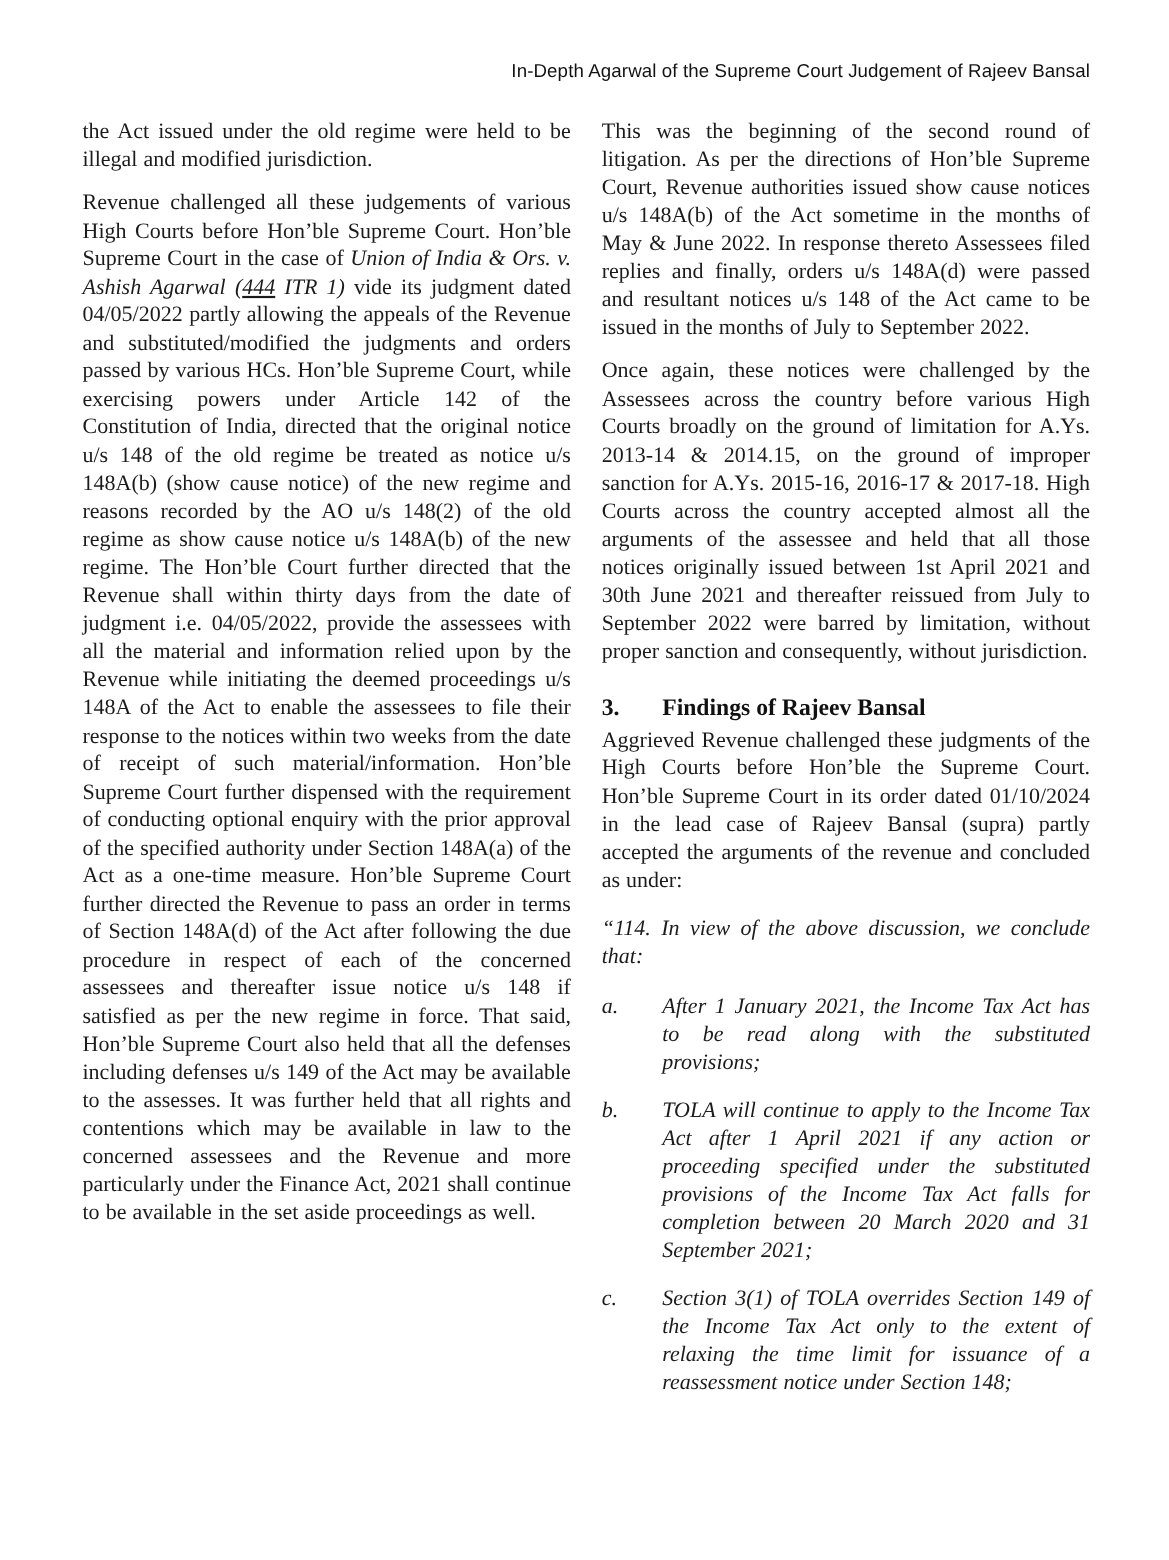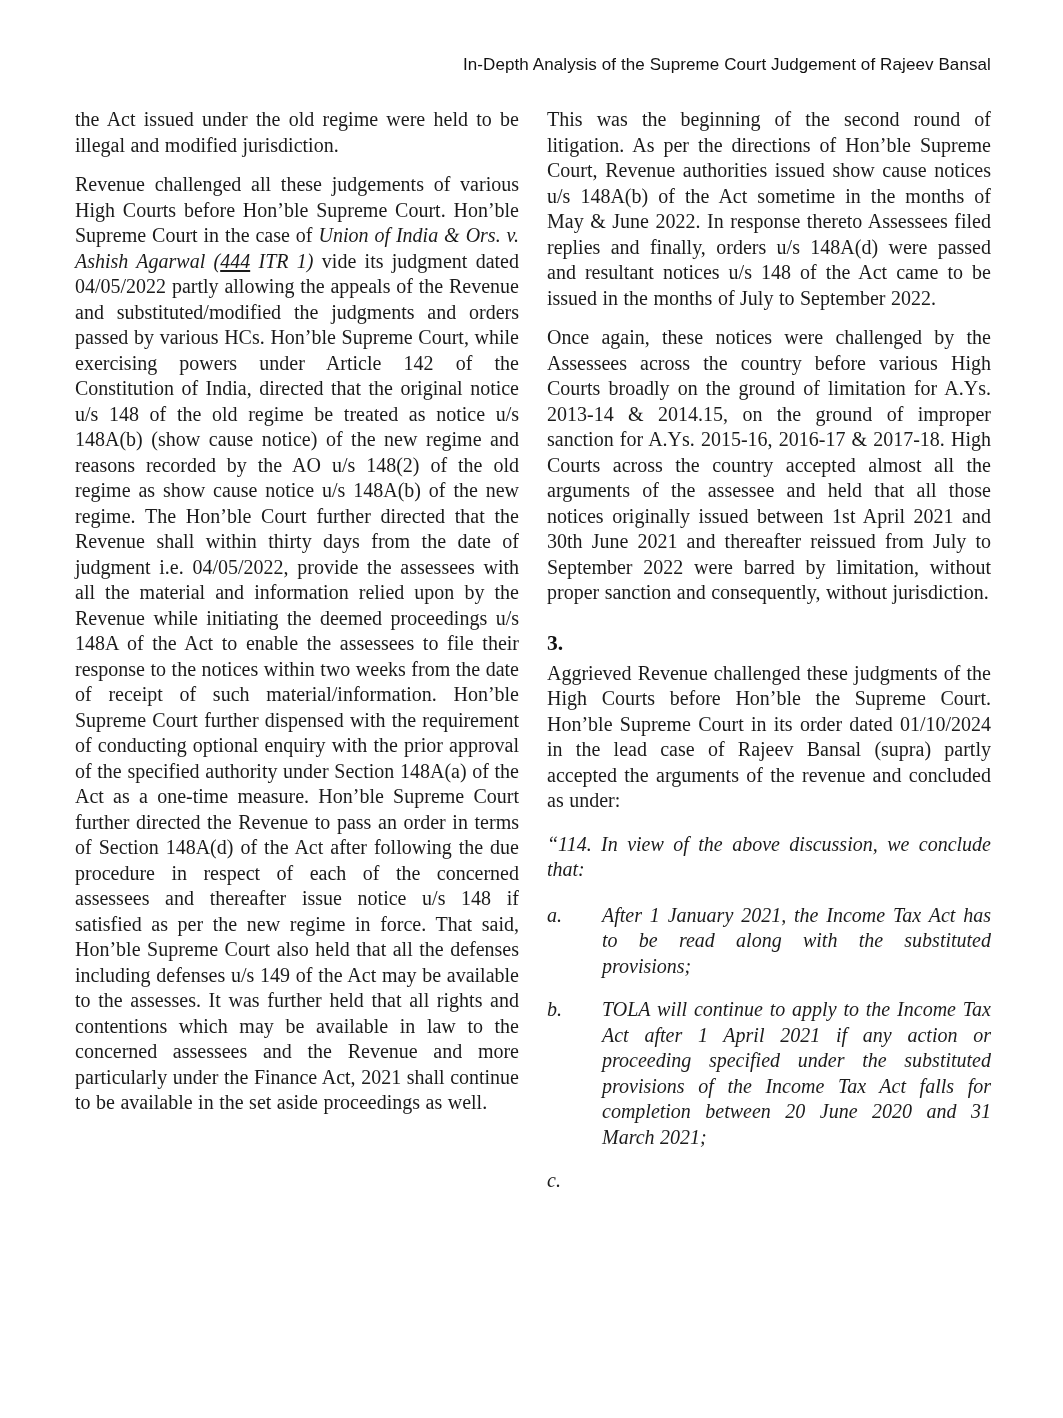--- a/index.html
+++ b/index.html
@@ -85,21 +85,21 @@
     flex: 1 1 auto;
     text-align: justify;
     word-spacing: 0.5px;
   }
 </style>
 </head>
 <body>
 
 <div class="page">
 
-  <div class="page-header">In-Depth Analysis of the Supreme Court Judgement of Rajeev Bansal</div>
+  <div class="page-header">In-Depth Agarwal of the Supreme Court Judgement of Rajeev Bansal</div>
 
   <div class="columns">
 
     <div class="col">
       <p>
         <span>the Act issued under the old regime were held to be illegal and modified jurisdiction.</span>
       </p>
       <p>
         <span>Revenue challenged all these judgements of various High Courts before Hon’ble Supreme Court. Hon’ble Supreme Court in the case of </span><span class="citation"><span>Union of India &amp; Ors. v. Ashish Agarwal (</span><u>444</u><span> ITR 1)</span></span><span> vide its judgment dated 04/05/2022 partly allowing the appeals of the Revenue and substituted/modified the judgments and orders passed by various HCs. Hon’ble Supreme Court, while exercising powers under Article 142 of the Constitution of India, directed that the original notice u/s 148 of the old regime be treated as notice u/s 148A(b) (show cause notice) of the new regime and reasons recorded by the AO u/s 148(2) of the old regime as show cause notice u/s 148A(b) of the new regime. The Hon’ble Court further directed that the Revenue shall within thirty days from the date of judgment i.e. 04/05/2022, provide the assessees with all the material and information relied upon by the Revenue while initiating the deemed proceedings u/s 148A of the Act to enable the assessees to file their response to the notices within two weeks from the date of receipt of such material/information. Hon’ble Supreme Court further dispensed with the requirement of conducting optional enquiry with the prior approval of the specified authority under Section 148A(a) of the Act as a one-time measure. Hon’ble Supreme Court further directed the Revenue to pass an order in terms of Section 148A(d) of the Act after following the due procedure in respect of each of the concerned assessees and thereafter issue notice u/s 148 if satisfied as per the new regime in force. That said, Hon’ble Supreme Court also held that all the defenses including defenses u/s 149 of the Act may be available to the assesses. It was further held that all rights and contentions which may be available in law to the concerned assessees and the Revenue and more particularly under the Finance Act, 2021 shall continue to be available in the set aside proceedings as well.</span>
       </p>
@@ -108,39 +108,41 @@
     <div class="col">
       <p>
         <span>This was the beginning of the second round of litigation. As per the directions of Hon’ble Supreme Court, Revenue authorities issued show cause notices u/s 148A(b) of the Act sometime in the months of May &amp; June 2022. In response thereto Assessees filed replies and finally, orders u/s 148A(d) were passed and resultant notices u/s 148 of the Act came to be issued in the months of July to September 2022.</span>
       </p>
       <p>
         <span>Once again, these notices were challenged by the Assessees across the country before various High Courts broadly on the ground of limitation for A.Ys. 2013-14 &amp; 2014.15, on the ground of improper sanction for A.Ys. 2015-16, 2016-17 &amp; 2017-18. High Courts across the country accepted almost all the arguments of the assessee and held that all those notices originally issued between 1st April 2021 and 30th June 2021 and thereafter reissued from July to September 2022 were barred by limitation, without proper sanction and consequently, without jurisdiction.</span>
       </p>
 
       <div class="section-heading">
         <span class="sec-num">3.</span>
+        <span class="sec-title">Findings of Rajeev Bansal</span>
       </div>
 
       <p>
         <span>Aggrieved Revenue challenged these judgments of the High Courts before Hon’ble the Supreme Court. Hon’ble Supreme Court in its order dated 01/10/2024 in the lead case of Rajeev Bansal (supra) partly accepted the arguments of the revenue and concluded as under:</span>
       </p>
 
       <p class="quote-intro">
         <span>“114. In view of the above discussion, we conclude that:</span>
       </p>
 
       <div class="quote-list">
         <div class="quote-item">
           <span class="marker">a.</span>
           <span class="text">After 1 January 2021, the Income Tax Act has to be read along with the substituted provisions;</span>
         </div>
         <div class="quote-item">
           <span class="marker">b.</span>
-          <span class="text">TOLA will continue to apply to the Income Tax Act after 1 April 2021 if any action or proceeding specified under the substituted provisions of the Income Tax Act falls for completion between 20 June 2020 and 31 March 2021;</span>
+          <span class="text">TOLA will continue to apply to the Income Tax Act after 1 April 2021 if any action or proceeding specified under the substituted provisions of the Income Tax Act falls for completion between 20 March 2020 and 31 September 2021;</span>
         </div>
         <div class="quote-item">
           <span class="marker">c.</span>
+          <span class="text">Section 3(1) of TOLA overrides Section 149 of the Income Tax Act only to the extent of relaxing the time limit for issuance of a reassessment notice under Section 148;</span>
         </div>
       </div>
     </div>
 
   </div>
 </div>
 
 </body></html>

